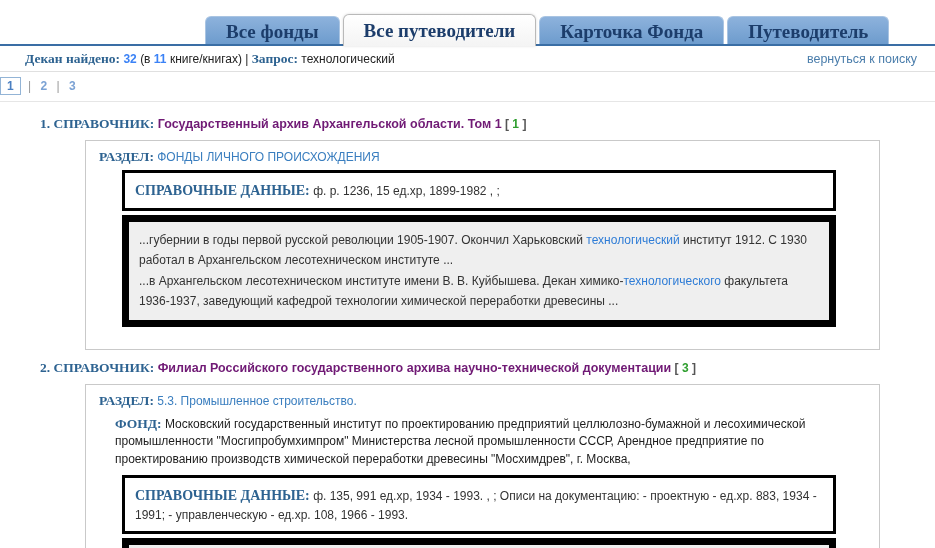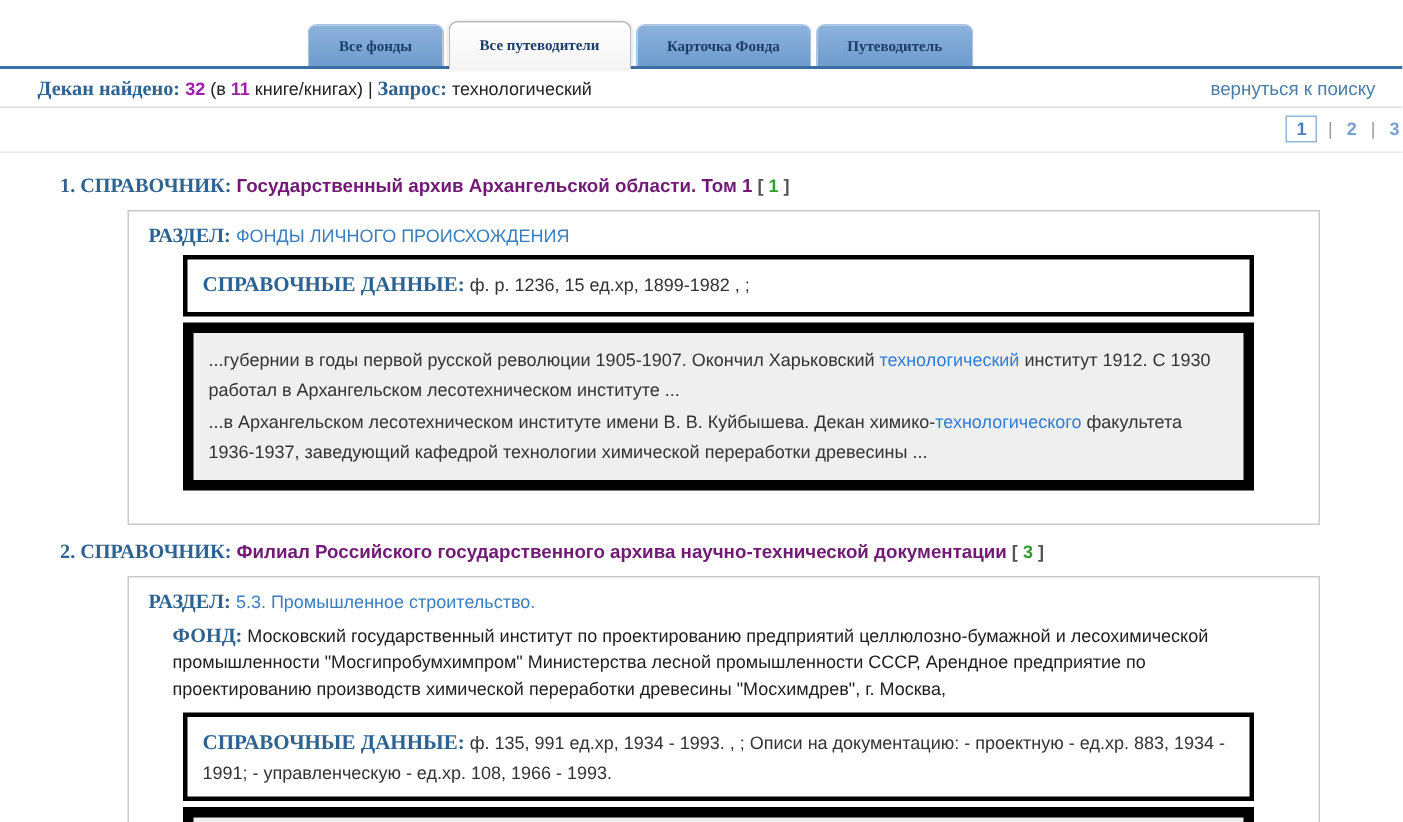--- a/index.html
+++ b/index.html
@@ -4,41 +4,41 @@
 <style>
   * { margin:0; padding:0; box-sizing:border-box; }
   html,body { width:935px; height:548px; overflow:hidden; background:#fff;
     font-family:"Liberation Sans", sans-serif; font-size:12px; color:#222; }
 
   
   .tabbar { position:relative; padding:14px 0 0 205px; height:46px; }
   .tabs { display:flex; align-items:flex-end; gap:3px; height:32px; }
   .tab {
     height:30px; padding:0 20px; display:flex; align-items:center; justify-content:center;
-    font-family:"Liberation Serif", serif; font-weight:bold; font-size:10px; color:#1c3d6b;
+    font-family:"Liberation Serif", serif; font-weight:bold; font-size:19px; color:#1c3d6b;
     background:linear-gradient(#8db2dc, #6b9acc);
     border:1px solid #a9c4e2; border-bottom:none; border-radius:6px 6px 0 0;
     cursor:pointer; position:relative; z-index:1; white-space:nowrap;
   }
   .tab.active {
     height:32px; background:linear-gradient(#ffffff, #f4f4f4);
     border:1px solid #b9b9b9; border-bottom:none; z-index:3; color:#1c3d6b;
     box-shadow:0 0 3px rgba(0,0,0,0.15);
   }
   .tab-underline { position:absolute; left:0; right:0; bottom:0; height:2px; background:#3a6ea5; z-index:2; }
 
   
   .summary-row { display:flex; justify-content:space-between; align-items:center;
     padding:5px 18px 5px 25px; border-bottom:1px solid #e0e0e0; height:26px; }
   .lbl { font-family:"Liberation Serif", serif; font-weight:bold; color:#2e6391; font-size:13.5px; }
-  .summary b { color:#a21caf; }
+  .summary b { color:#3b82f6; }
   .back-link { color:#4a7dab; text-decoration:none; cursor:pointer; font-size:12.5px; }
 
   
-  .pagination { text-align:right; padding:5px 0 6px 0; border-bottom:1px solid #e6e6e6; }
+  .pagination { text-align:left; padding:5px 0 6px 0; border-bottom:1px solid #e6e6e6; }
   .page-current { display:inline-block; border:1px solid #93b4d6; padding:1px 6px;
     color:#4a7fc1; font-weight:bold; cursor:pointer; }
   .page-link { color:#7ba2d4; text-decoration:none; cursor:pointer; font-weight:bold; padding:0 2px; }
   .pagination .sep { color:#9a9a9a; margin:0 4px; }
 
   
   .results { padding:10px 0 0 40px; }
   .result { margin-bottom:10px; }
   .result-heading { margin:4px 0 8px 0; }
   .result-heading .num, .result-heading .hlbl { font-family:"Liberation Serif", serif;

